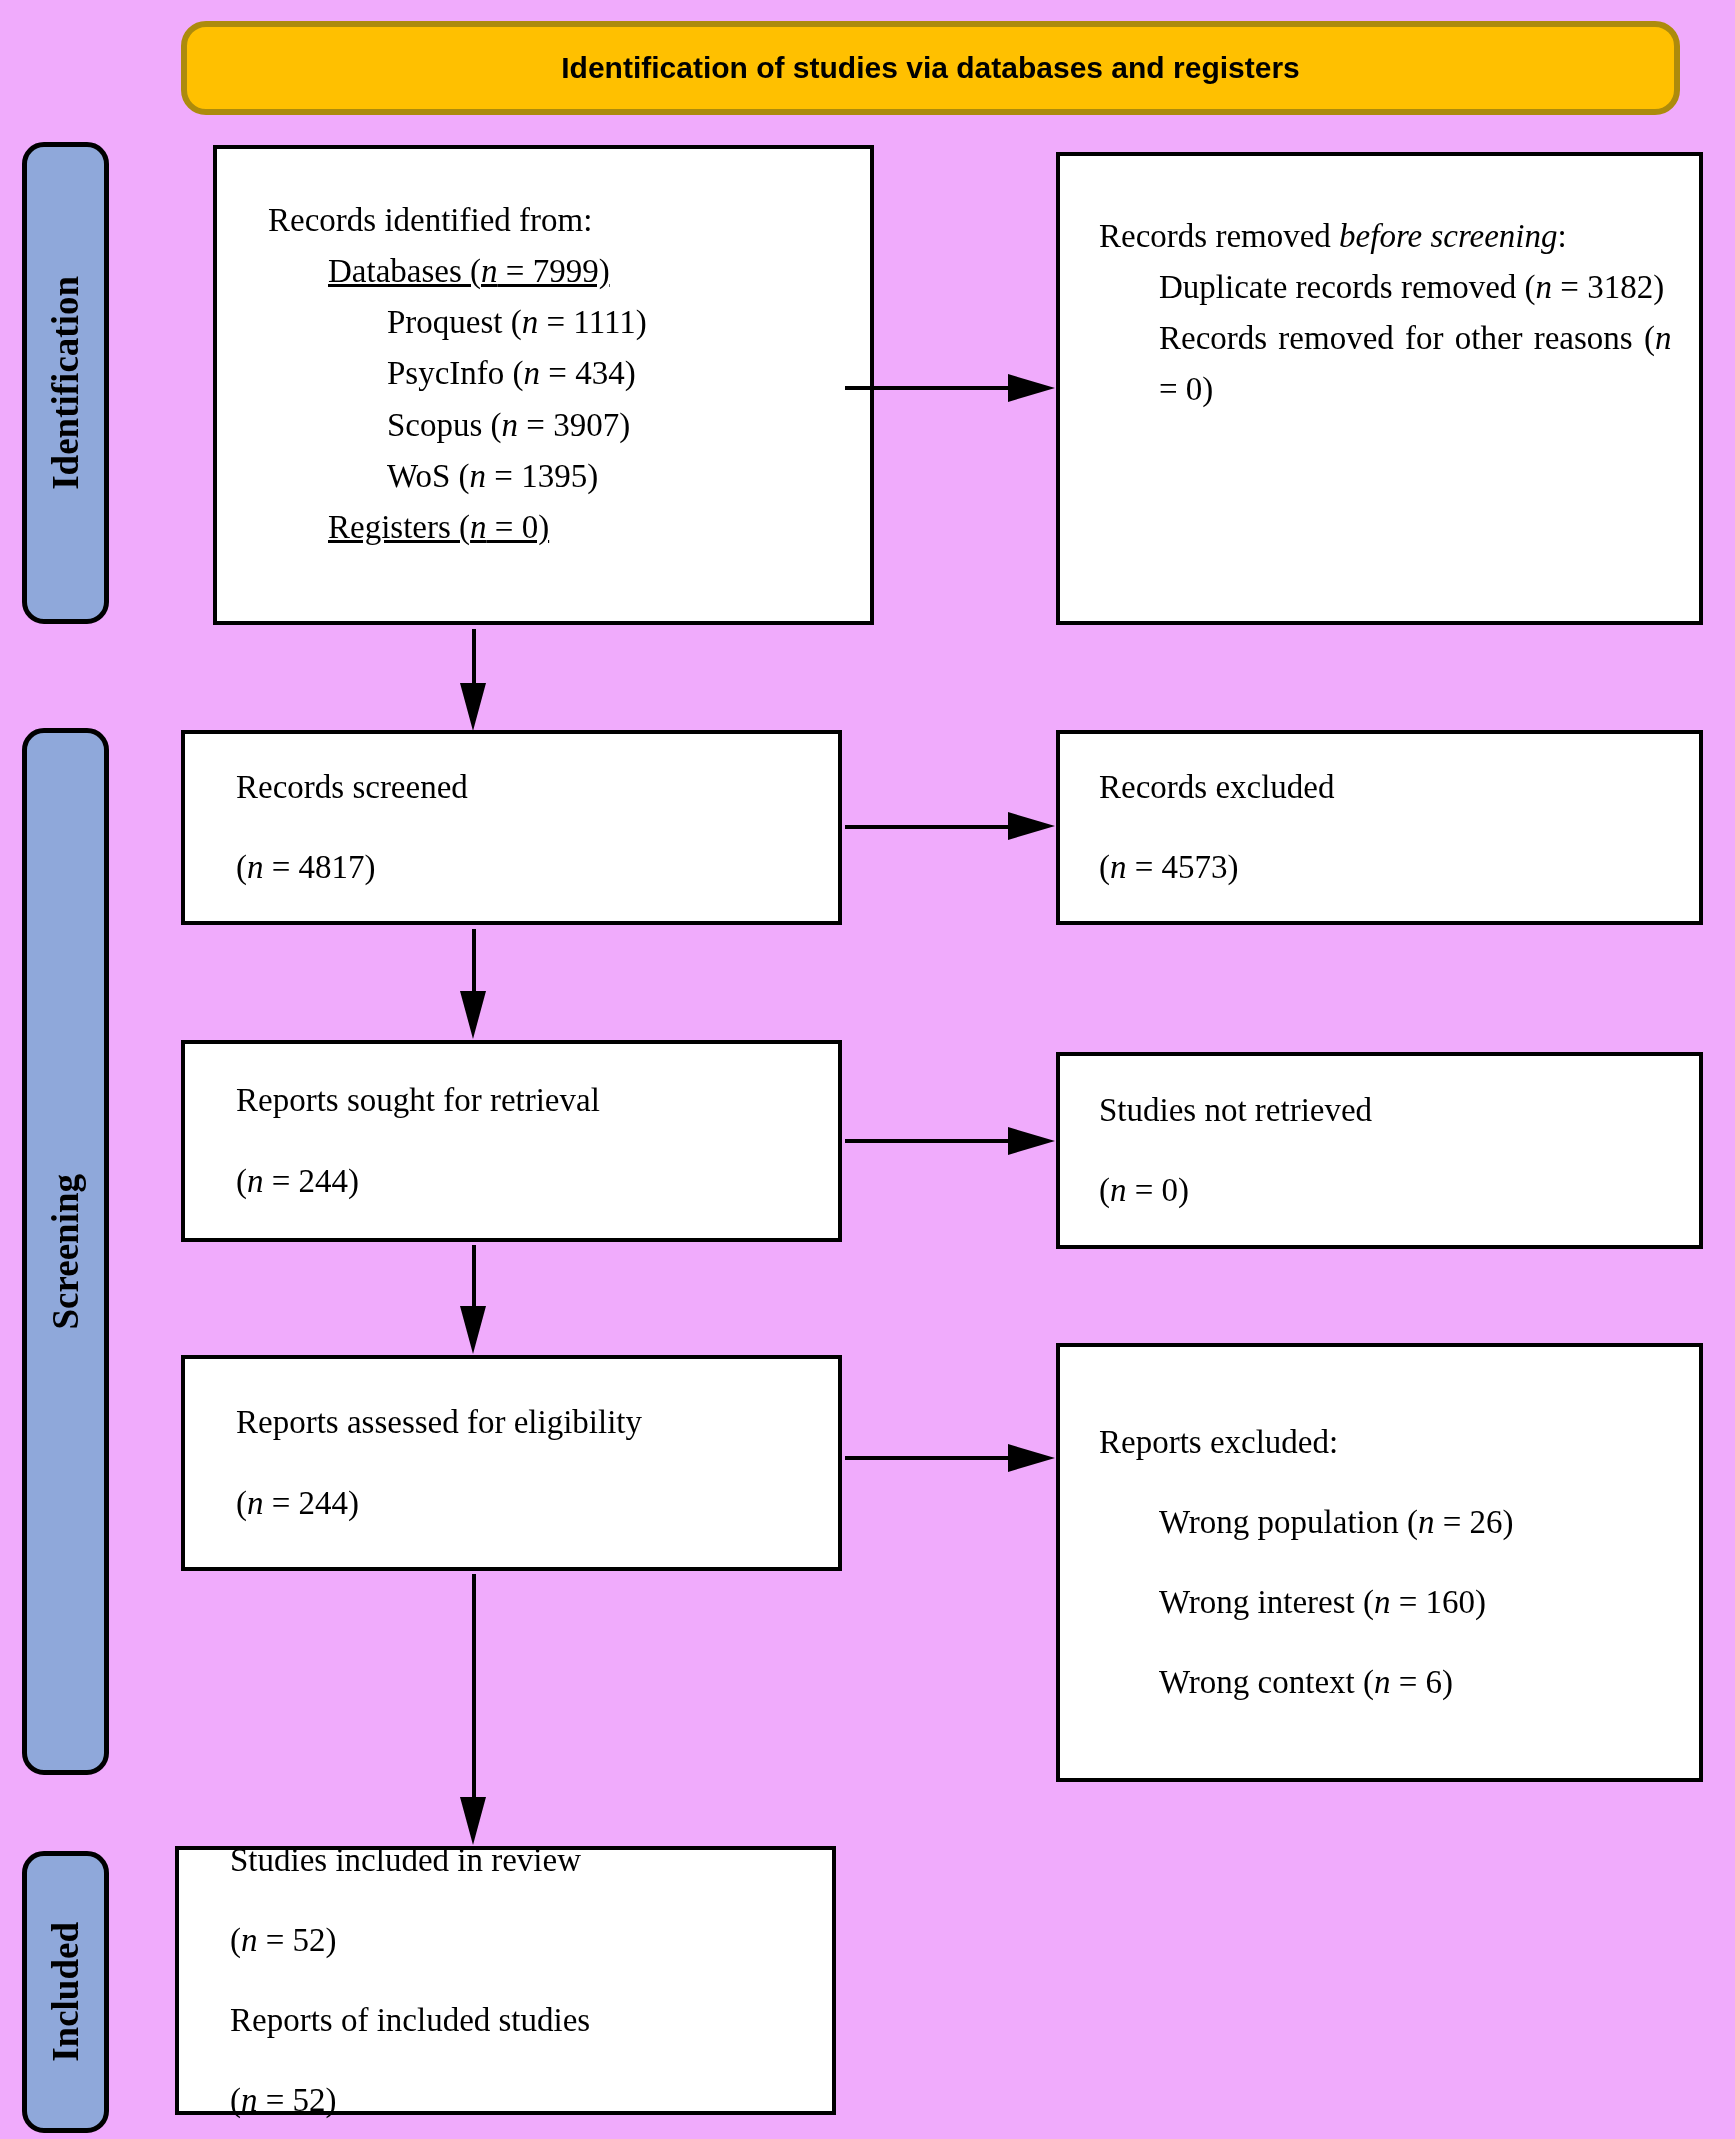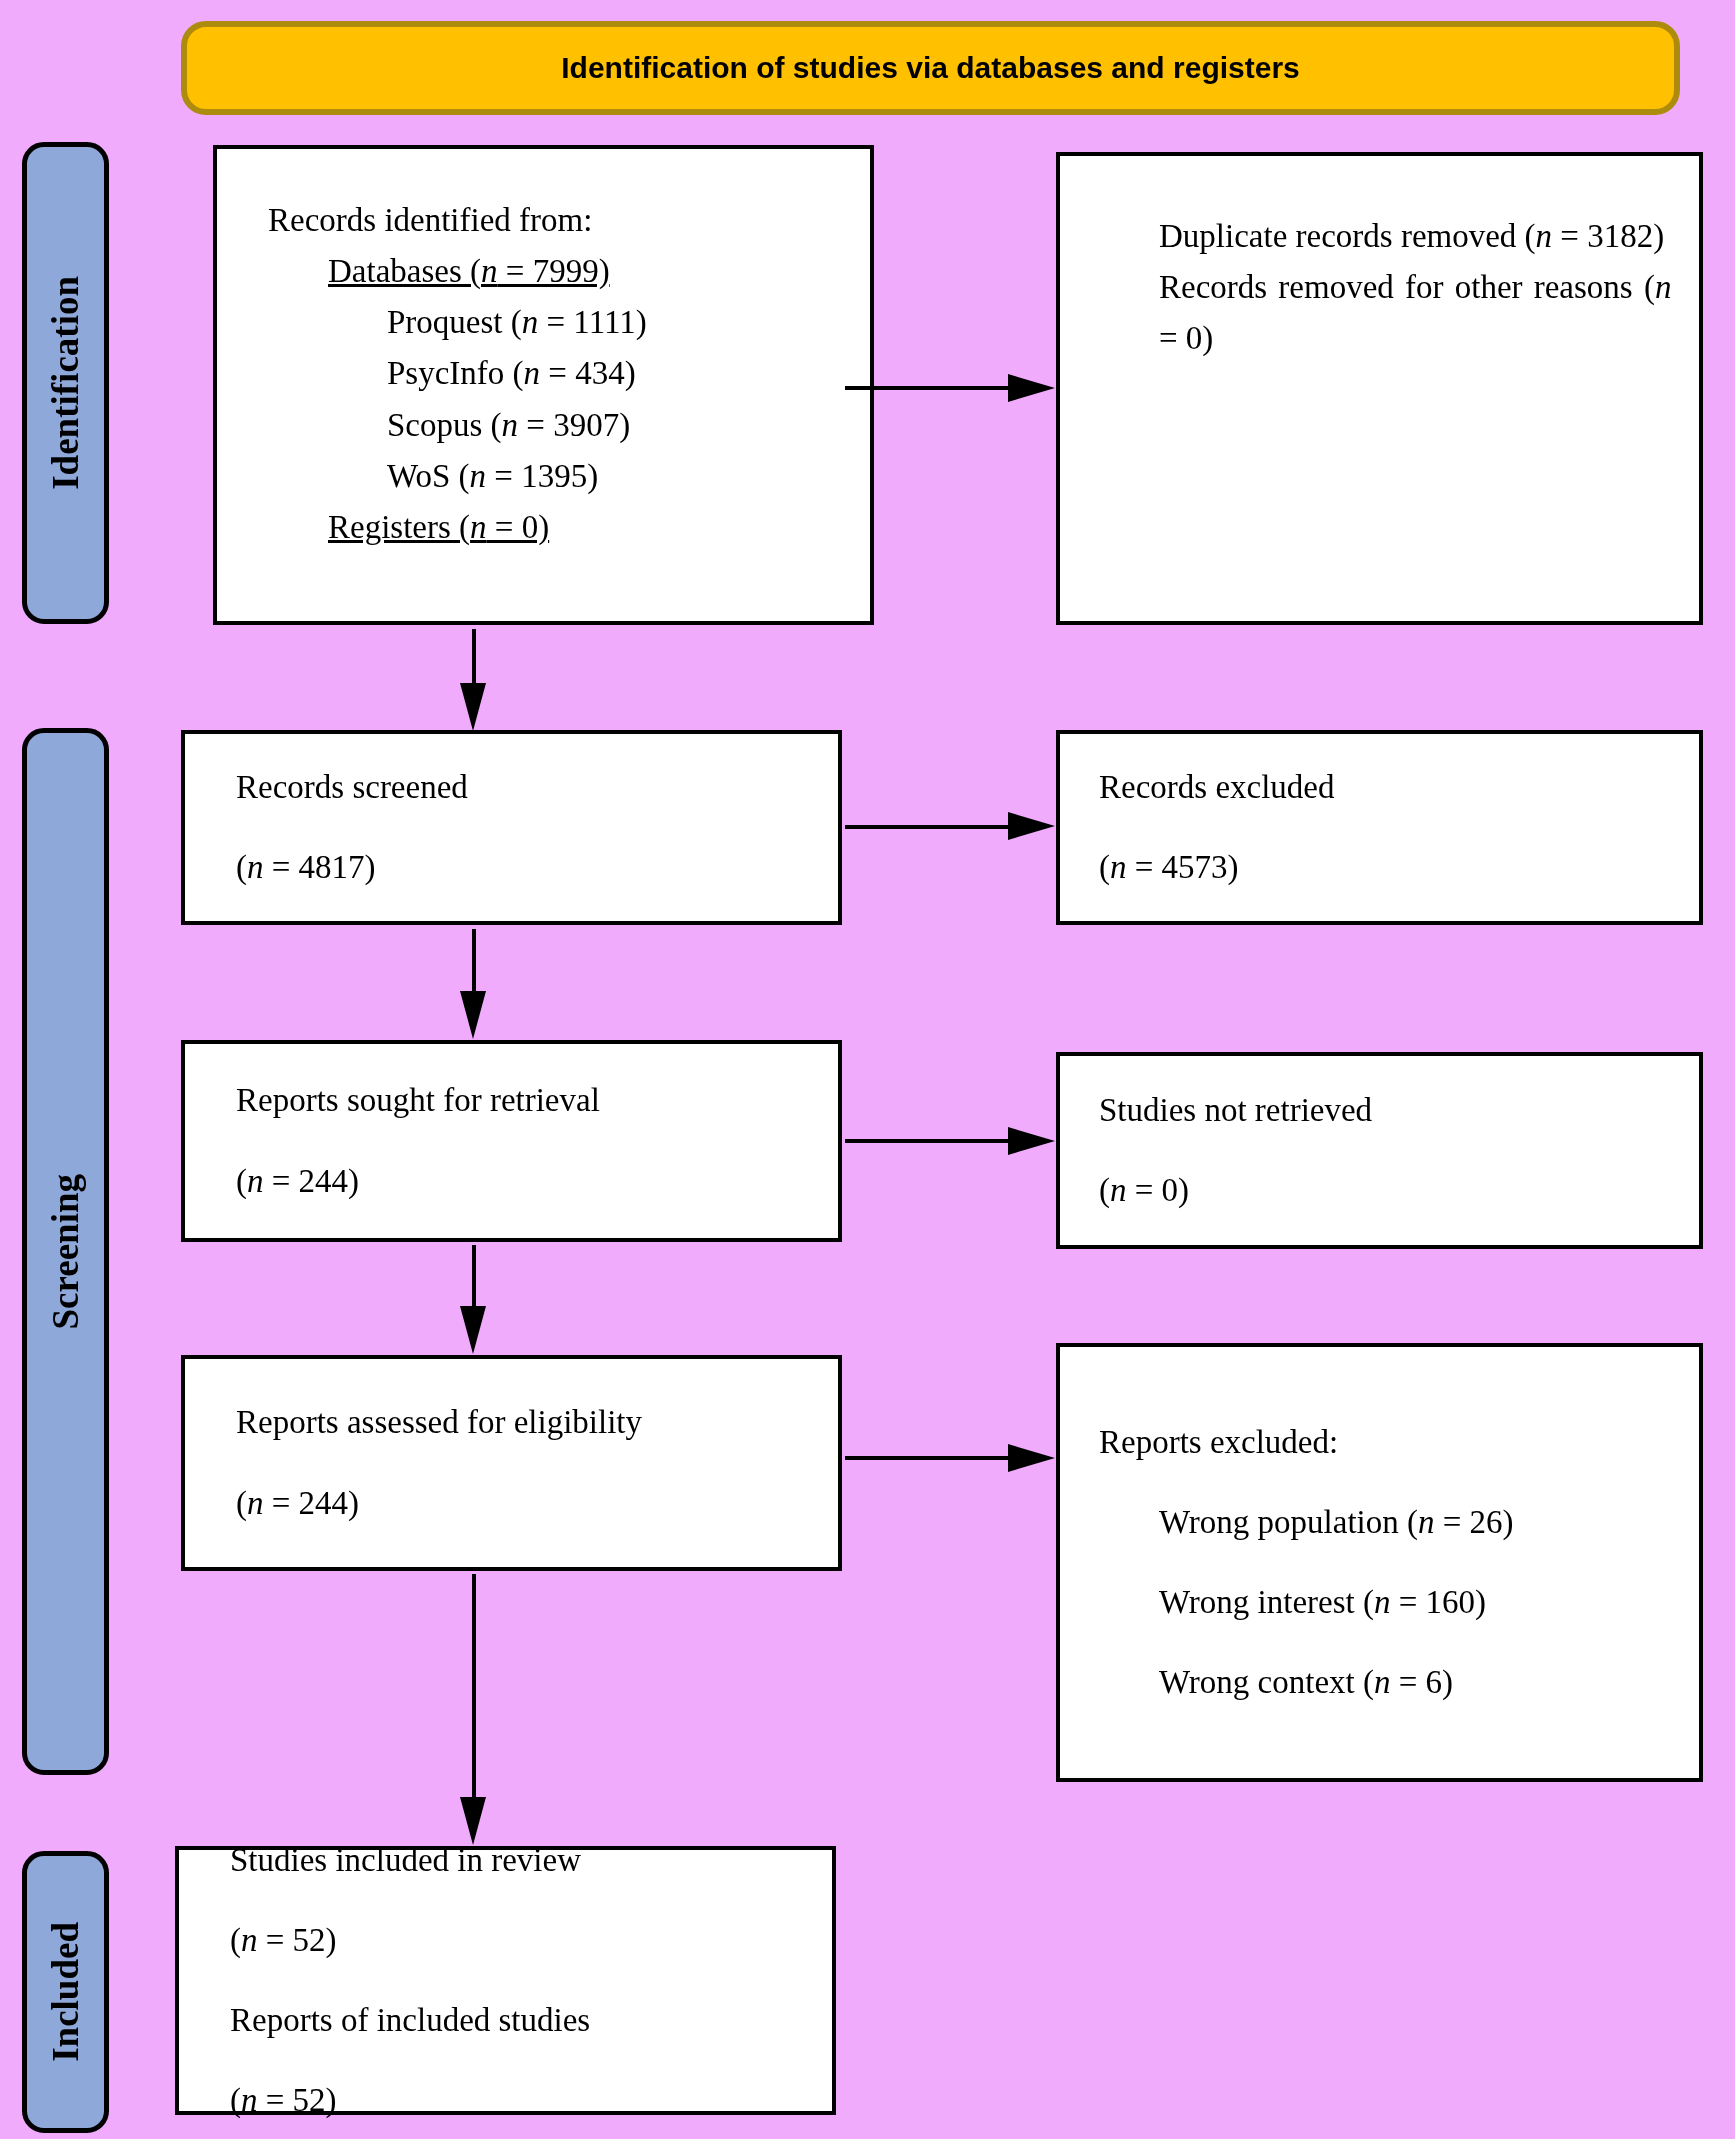--- a/index.html
+++ b/index.html
@@ -113,20 +113,21 @@
     <div>Records identified from:</div>
     <div class="ind1">Databases (<i>n</i> = 7999)</div>
     <div class="ind2">Proquest (<i>n</i> = 1111)</div>
     <div class="ind2">PsycInfo (<i>n</i> = 434)</div>
     <div class="ind2">Scopus (<i>n</i> = 3907)</div>
     <div class="ind2">WoS (<i>n</i> = 1395)</div>
     <div class="ind1">Registers (<i>n</i> = 0)</div>
   </div>
 
   <div class="fbox" id="box-records-removed">
+    <div><span>Records removed </span><span class="em-italic">before screening</span><span>:</span></div>
     <div class="item">Duplicate records removed (<i>n</i> = 3182)</div>
     <div class="item">Records removed for other reasons (<i>n</i> = 0)</div>
   </div>
 
   <div class="fbox centered" id="box-records-screened">
     <div>Records screened</div>
     <div>(<i>n</i> = 4817)</div>
   </div>
   <div class="fbox centered" id="box-records-excluded">
     <div>Records excluded</div>

